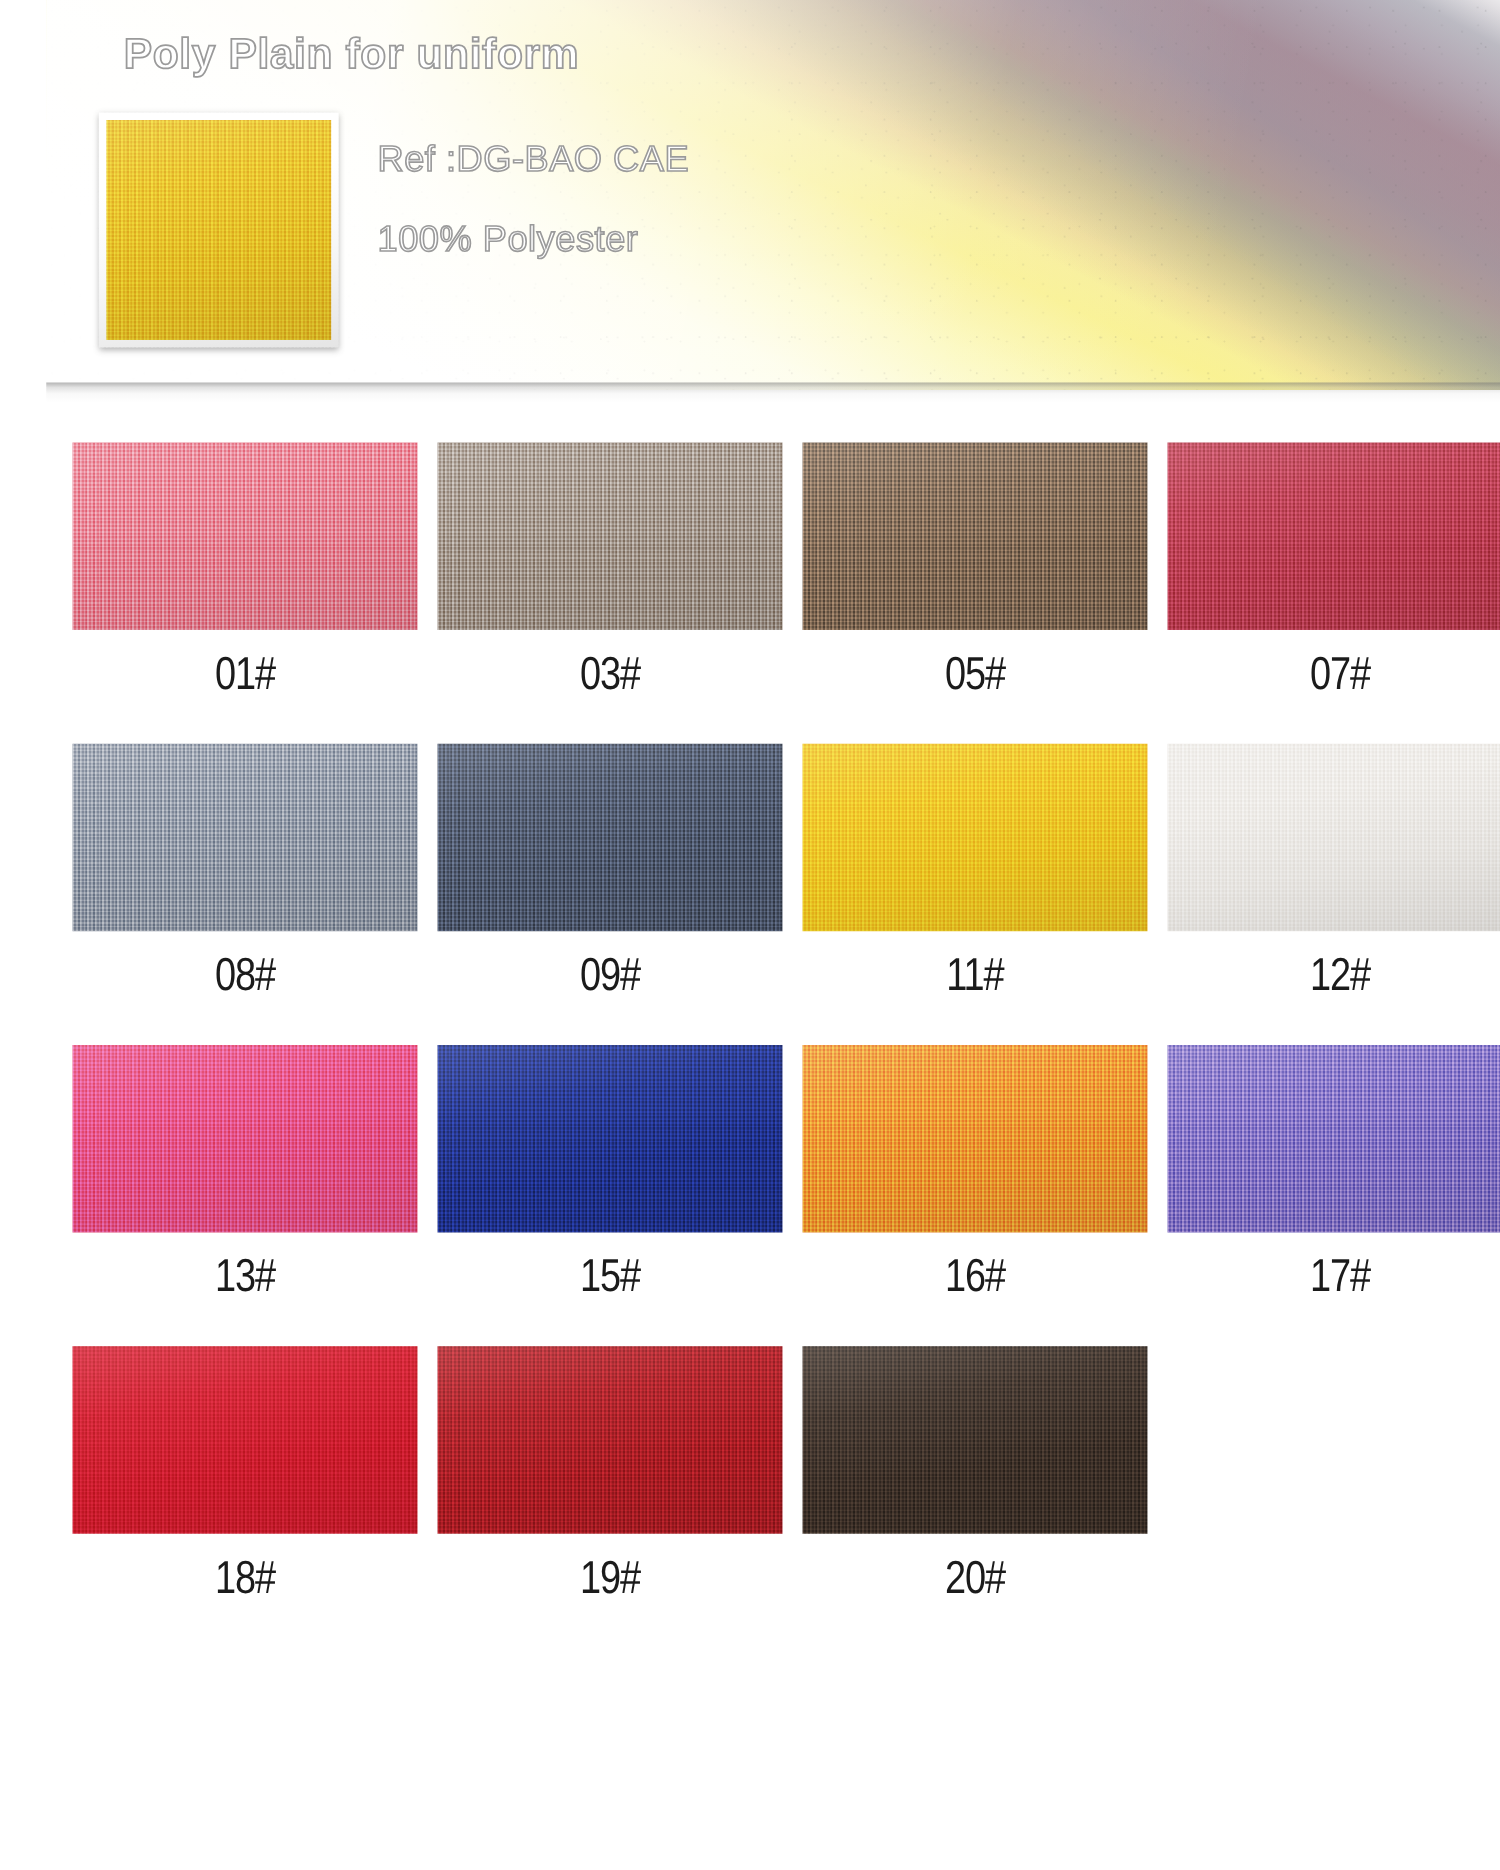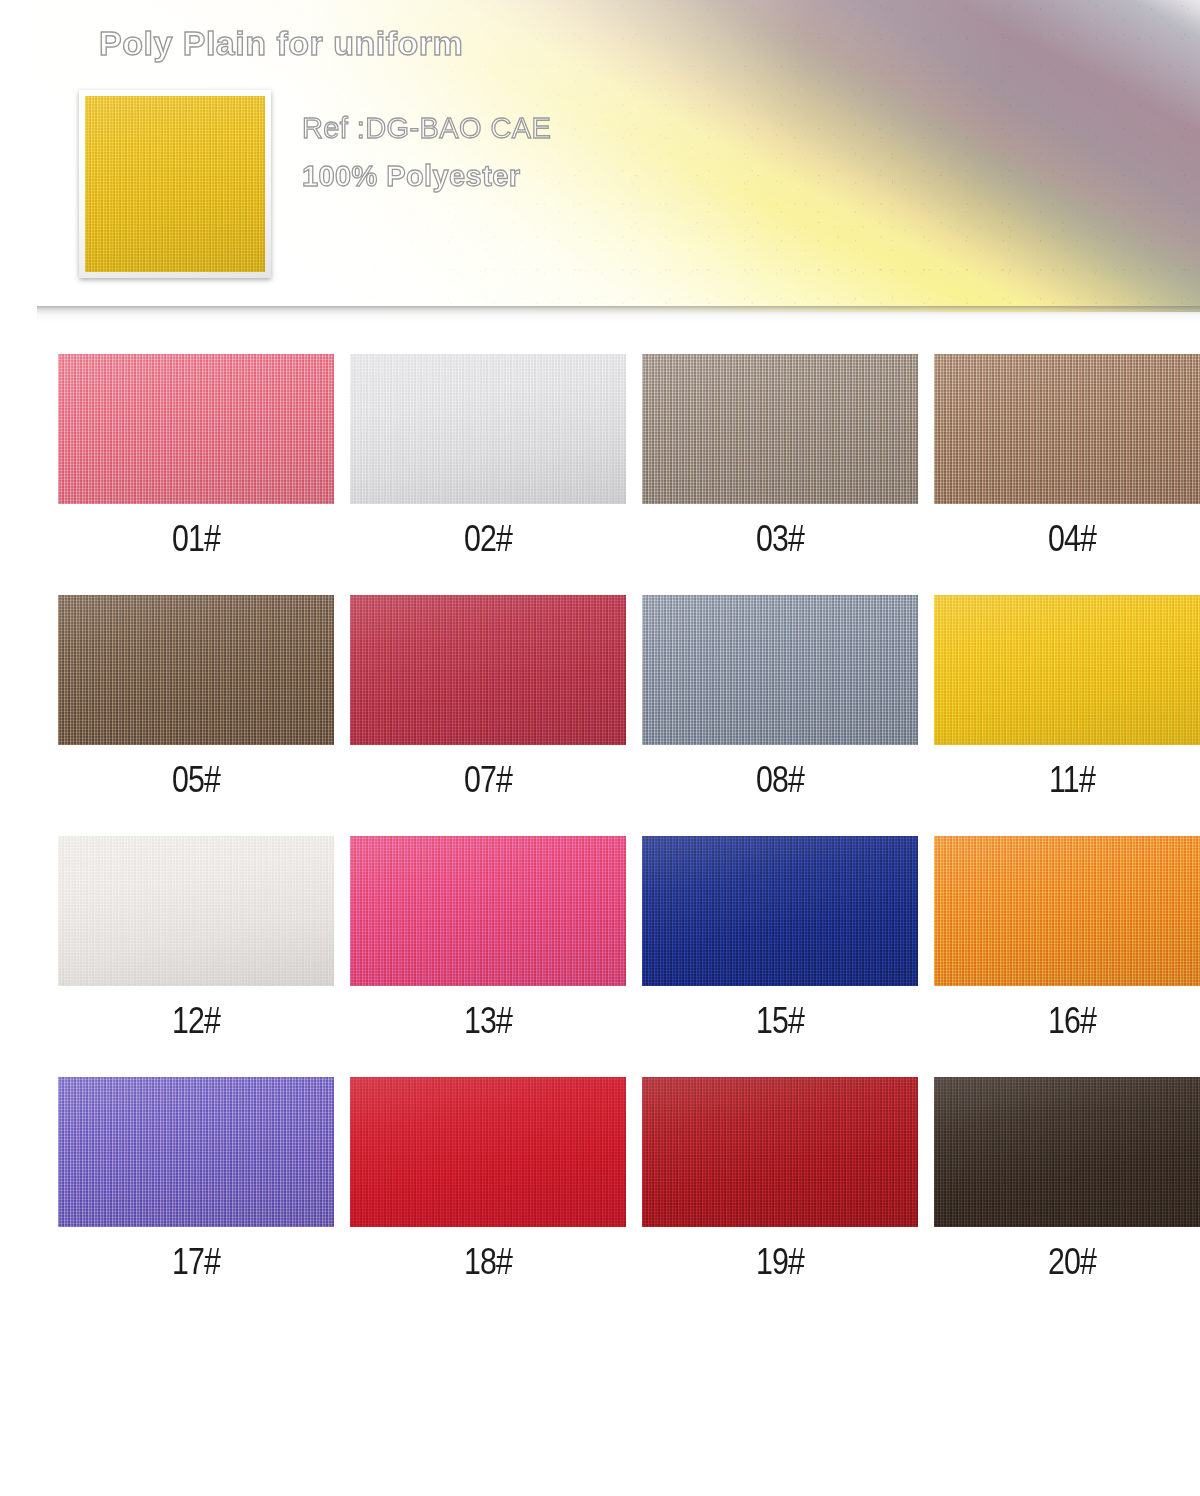--- a/index.html
+++ b/index.html
@@ -131,23 +131,23 @@
     font-size: 29px;
     font-weight: 400;
     letter-spacing: .4px;
     color: rgba(255,255,255,0.96);
     -webkit-text-stroke: 1.3px #9a9a9a;
     white-space: nowrap;
   }
   .header-comp {
     position: absolute;
     left: 265px;
-    top: 160px;
+    top: 176px;
     font-size: 29px;
-    font-weight: 700;
+    font-weight: 400;
     letter-spacing: .4px;
     color: rgba(255,255,255,0.96);
     -webkit-text-stroke: 1.3px #9a9a9a;
     white-space: nowrap;
   }
 
   
   .thumb {
     position: absolute;
     left: 42px;
@@ -263,41 +263,27 @@
 
   <div class="grid" id="swatch-grid">
       <div class="cell">
         <div class="swatch" style="background: rgb(232, 122, 140);">
           <div class="weave"></div>
           <div class="sheen"></div>
         </div>
         <div class="swatch-label">01#</div>
       </div>
       <div class="cell">
-        <div class="swatch" style="background: rgb(227, 227, 229);">
-          <div class="weave"></div>
-          <div class="sheen"></div>
-        </div>
-        <div class="swatch-label">02#</div>
-      </div>
-      <div class="cell">
         <div class="swatch" style="background: rgb(157, 143, 131);">
           <div class="weave"></div>
           <div class="sheen"></div>
         </div>
         <div class="swatch-label">03#</div>
       </div>
       <div class="cell">
-        <div class="swatch" style="background: rgb(164, 130, 106);">
-          <div class="weave"></div>
-          <div class="sheen"></div>
-        </div>
-        <div class="swatch-label">04#</div>
-      </div>
-      <div class="cell">
         <div class="swatch" style="background: rgb(122, 100, 80);">
           <div class="weave"></div>
           <div class="sheen"></div>
         </div>
         <div class="swatch-label">05#</div>
       </div>
       <div class="cell">
         <div class="swatch" style="background: rgb(184, 57, 76);">
           <div class="weave"></div>
           <div class="sheen"></div>
@@ -305,20 +291,27 @@
         <div class="swatch-label">07#</div>
       </div>
       <div class="cell">
         <div class="swatch" style="background: rgb(140, 149, 164);">
           <div class="weave"></div>
           <div class="sheen"></div>
         </div>
         <div class="swatch-label">08#</div>
       </div>
       <div class="cell">
+        <div class="swatch" style="background: rgb(74, 84, 104);">
+          <div class="weave"></div>
+          <div class="sheen"></div>
+        </div>
+        <div class="swatch-label">09#</div>
+      </div>
+      <div class="cell">
         <div class="swatch" style="background: rgb(239, 194, 32);">
           <div class="weave"></div>
           <div class="sheen"></div>
         </div>
         <div class="swatch-label">11#</div>
       </div>
       <div class="cell">
         <div class="swatch" style="background: rgb(237, 234, 230);">
           <div class="weave"></div>
           <div class="sheen"></div>

